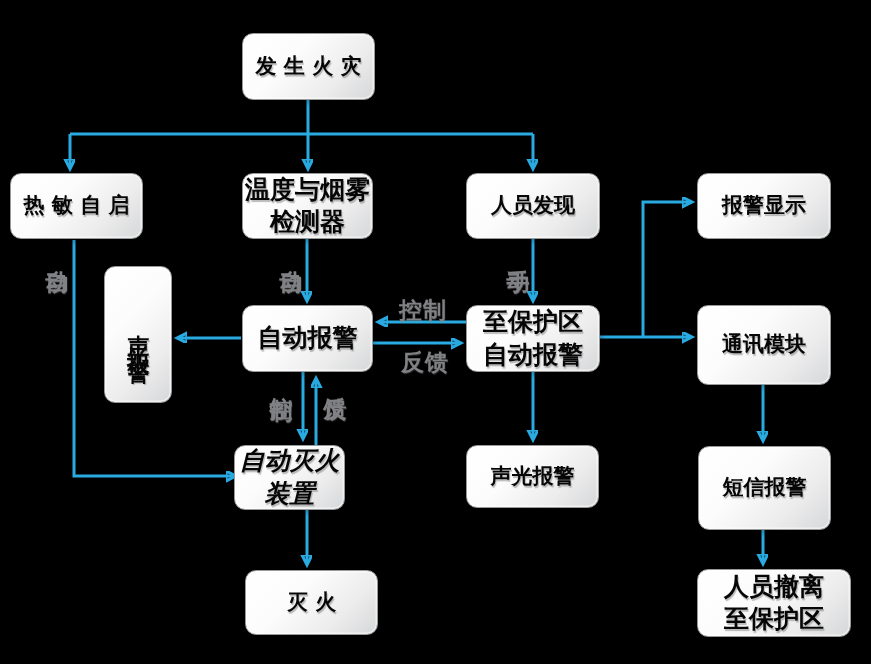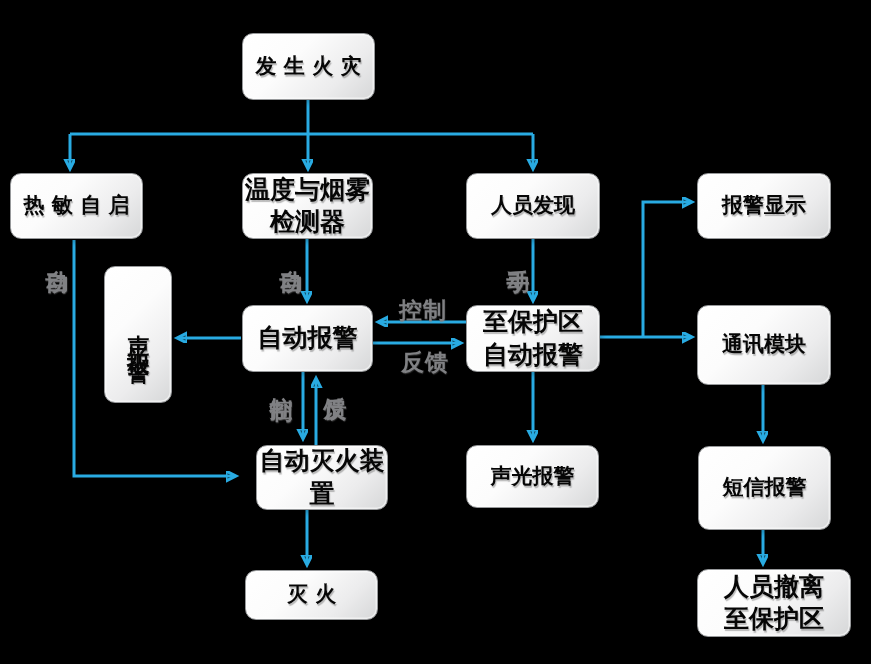--- a/index.html
+++ b/index.html
@@ -96,33 +96,33 @@
 
   <div class="node small" style="left:466px;top:305px;width:134px;height:67px;">
     <span>至保护区</span>
     <span>自动报警</span>
   </div>
 
   <div class="node" style="left:697px;top:305px;width:134px;height:80px;">
     <span>通讯模块</span>
   </div>
 
-  <div class="node small" style="left:256px;top:445px;width:132px;height:65px;">
+  <div class="node small" style="left:234px;top:445px;width:111px;height:65px;font-style:italic;">
     <span>自动灭火装置</span>
   </div>
 
   <div class="node" style="left:466px;top:445px;width:133px;height:63px;">
     <span>声光报警</span>
   </div>
 
   <div class="node" style="left:698px;top:446px;width:133px;height:84px;">
     <span>短信报警</span>
   </div>
 
-  <div class="node" style="left:245px;top:570px;width:133px;height:50px;">
+  <div class="node" style="left:245px;top:570px;width:133px;height:65px;">
     <span>灭 火</span>
   </div>
 
   <div class="node small" style="left:697px;top:569px;width:154px;height:68px;">
     <span>人员撤离</span>
     <span>至保护区</span>
   </div>
 
   <div class="elabel vert" style="left:44px;top:251px;">自动</div>
 

